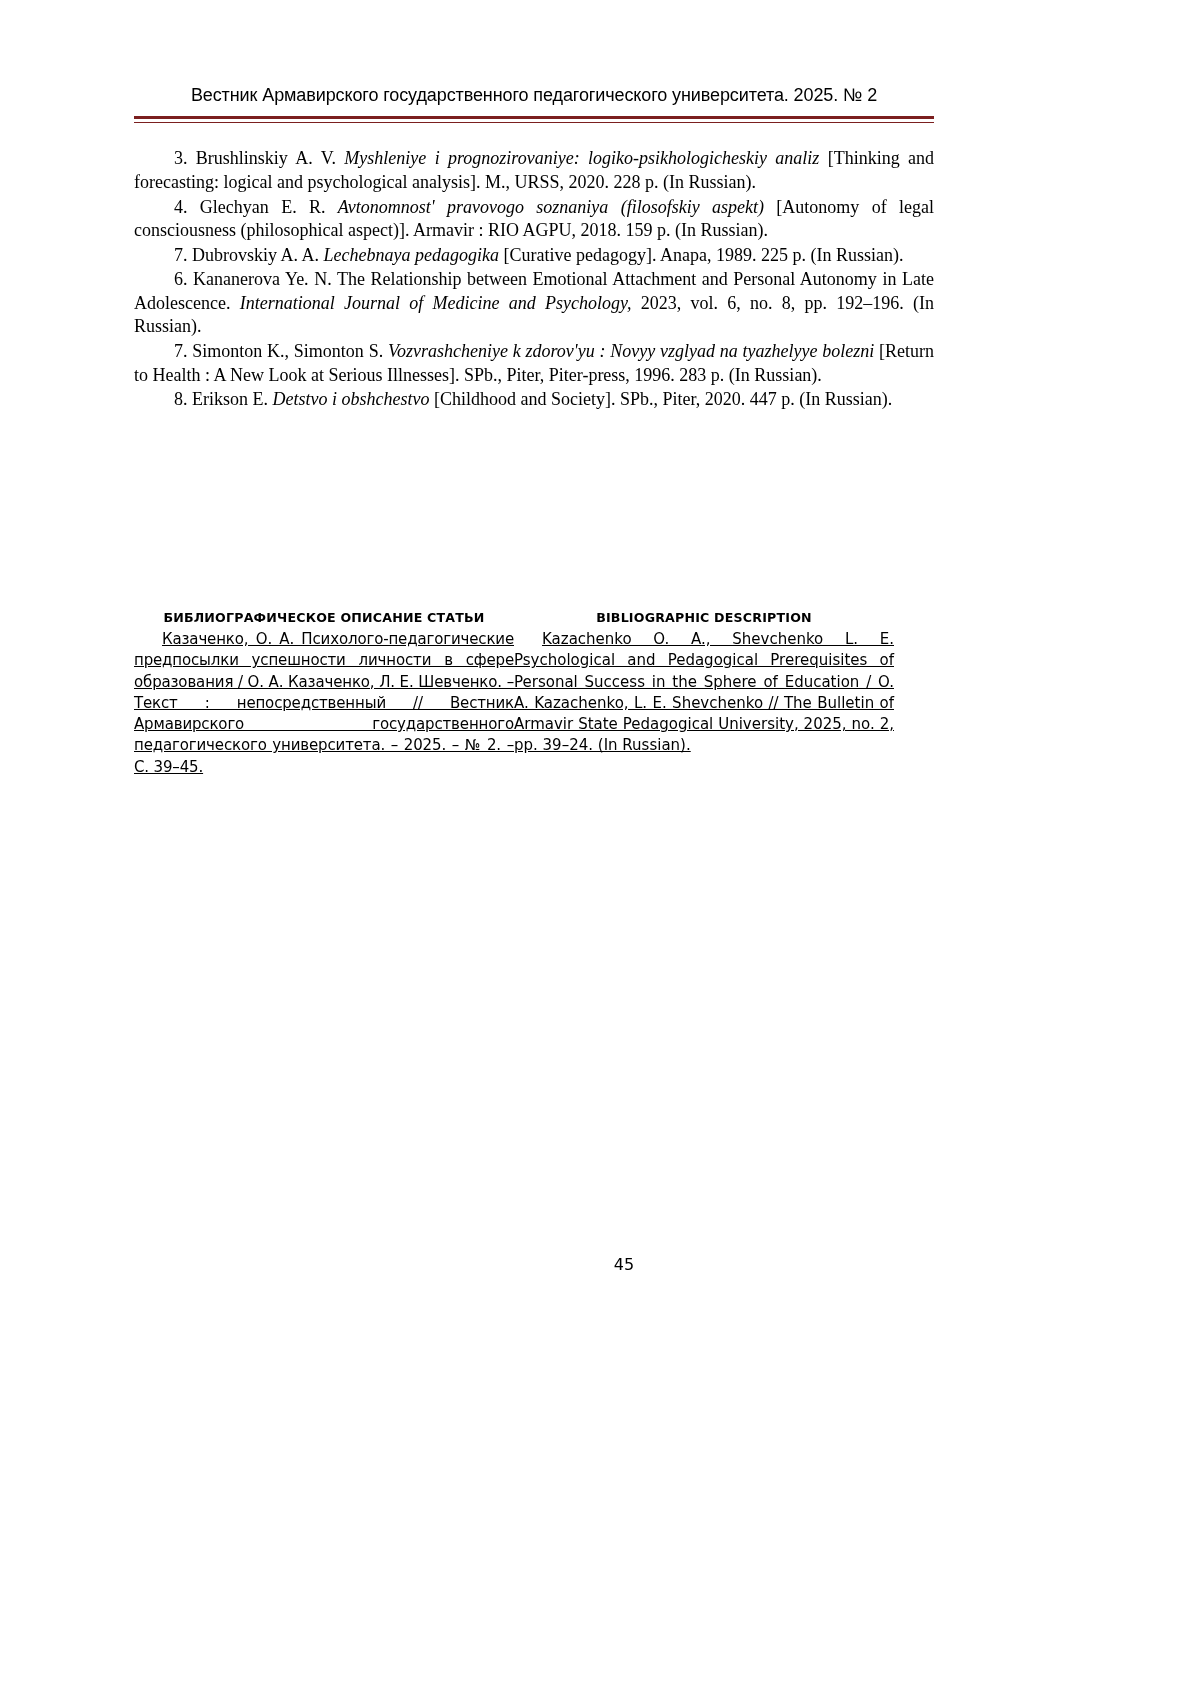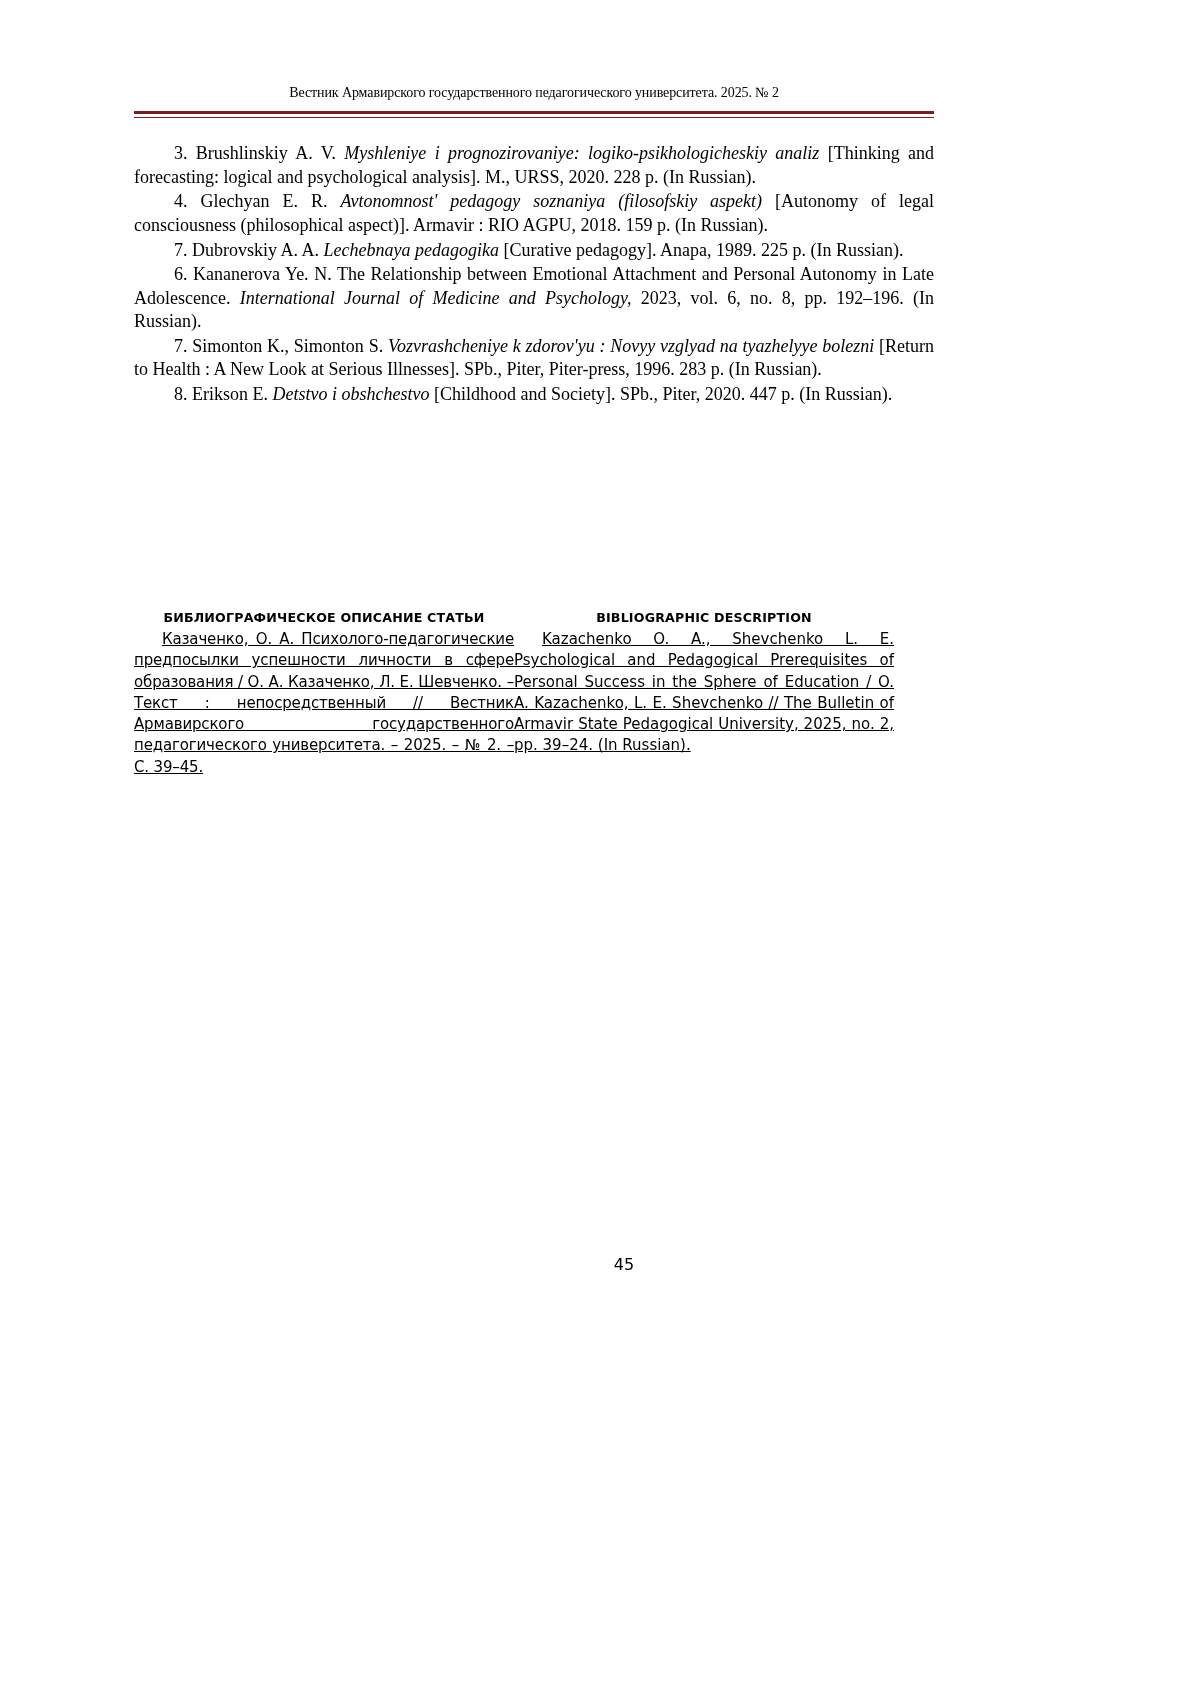--- a/index.html
+++ b/index.html
@@ -17,22 +17,22 @@
     color: #000000;
     box-sizing: border-box;
   }
   .content {
     position: absolute;
     left: 134px;
     top: 84px;
     width: 800px;
   }
   .running-head {
-    font-family: Liberation Serif, serif;
-    font-size: 14px;
+    font-family: Liberation Sans, sans-serif;
+    font-size: 18px;
     line-height: 1.3;
     text-align: center;
     letter-spacing: -0.1px;
     white-space: nowrap;
   }
   .rule-double {
     margin-top: 9px;
     border-top: 3px solid #7b1f1f;
     border-bottom: 1px solid #7b1f1f;
     height: 3px;
@@ -104,21 +104,21 @@
     <div class="running-head">Вестник Армавирского государственного педагогического университета. 2025. № 2</div>
     <div class="rule-double"></div>
 
     <div class="refs">
 
       <p class="ref">
         <span>3. Brushlinskiy A. V. </span><span class="it">Myshleniye i prognozirovaniye: logiko-psikhologicheskiy analiz</span><span> [Thinking and forecasting: logical and psychological analysis]. M., URSS, 2020. 228 p. (In Russian).</span>
       </p>
 
       <p class="ref">
-        <span>4. Glechyan E. R. </span><span class="it">Avtonomnost' pedagogy soznaniya (filosofskiy aspekt)</span><span> [Autonomy of legal consciousness (philosophical aspect)]. Armavir : RIO AGPU, 2018. 159 p. (In Russian).</span>
+        <span>4. Glechyan E. R. </span><span class="it">Avtonomnost' pravovogo soznaniya (filosofskiy aspekt)</span><span> [Autonomy of legal consciousness (philosophical aspect)]. Armavir : RIO AGPU, 2018. 159 p. (In Russian).</span>
       </p>
 
       <p class="ref">
         <span>7. Dubrovskiy A. A. </span><span class="it">Lechebnaya pedagogika</span><span> [Curative pedagogy]. Anapa, 1989. 225 p. (In Russian).</span>
       </p>
 
       <p class="ref">
         <span>6. Kananerova Ye. N. The Relationship between Emotional Attachment and Personal Autonomy in Late Adolescence. </span><span class="it">International Journal of Medicine and Psychology,</span><span> 2023, vol. 6, no. 8, pp. 192–196. (In Russian).</span>
       </p>
 

